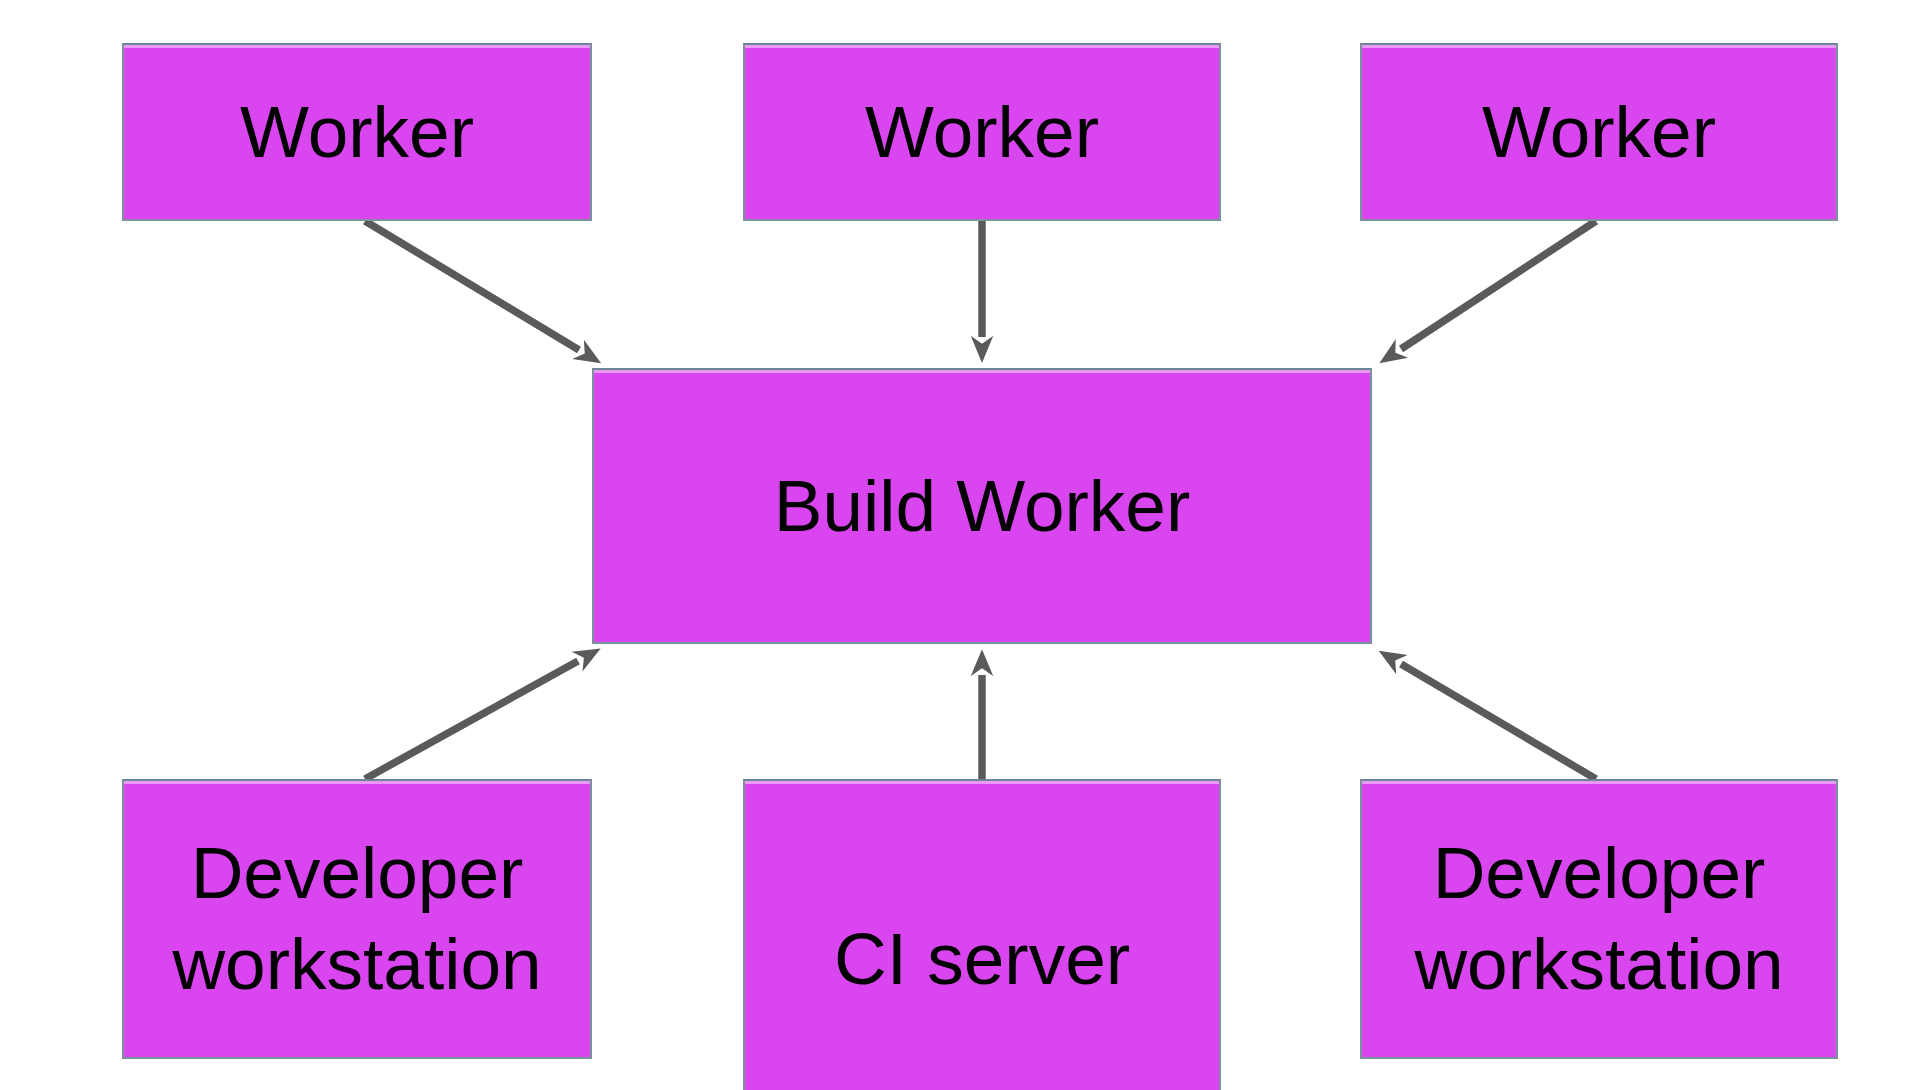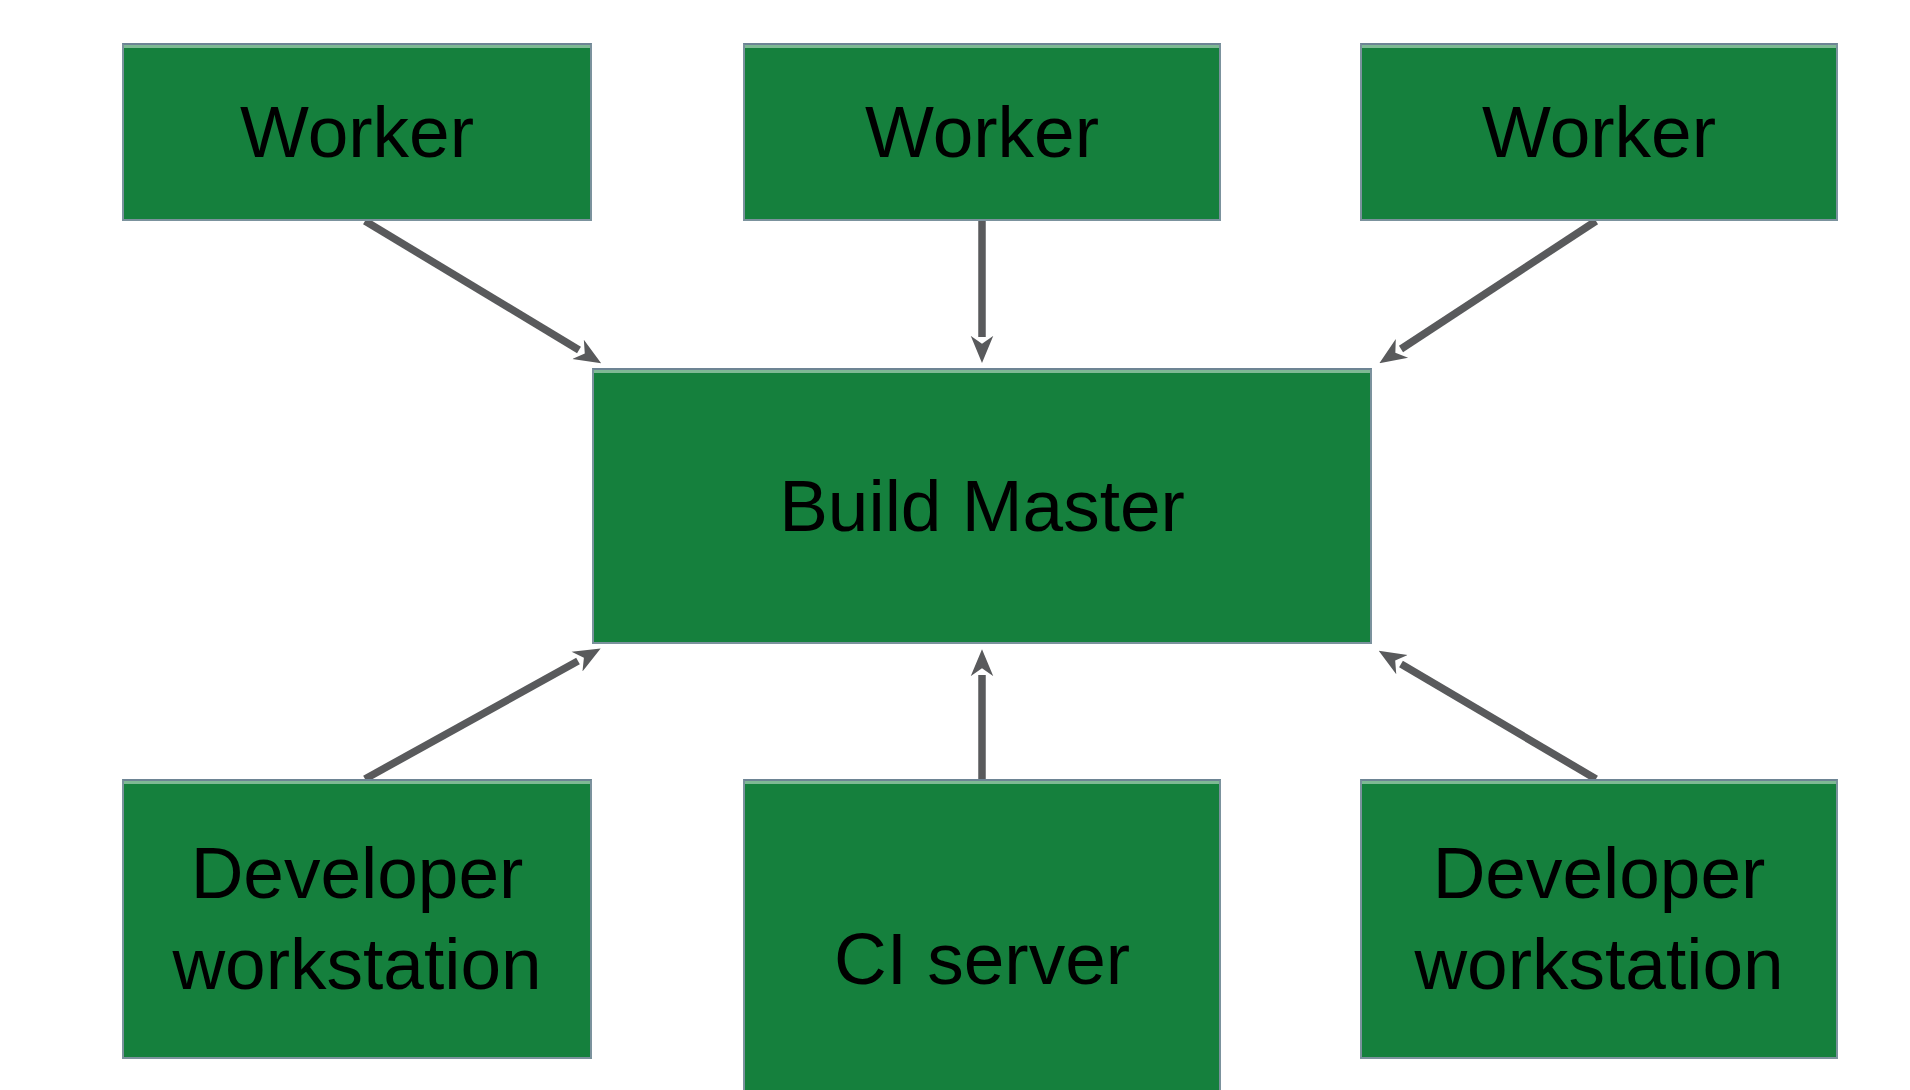--- a/index.html
+++ b/index.html
@@ -18,21 +18,21 @@
   .arrow-layer {
     position: absolute;
     left: 0; top: 0;
     width: 1910px;
     height: 1090px;
     pointer-events: none;
   }
   .node {
     position: absolute;
     box-sizing: border-box;
-    background: #15803d;
+    background: #d946ef;
     border: 2px solid #7b929d;
     border-top-color: #6d8494;
     box-shadow: inset 0 3px 0 rgba(255,255,255,0.45);
     display: flex;
     align-items: center;
     justify-content: center;
     text-align: center;
     color: #000000;
     font-size: 73px;
     line-height: 1.24;
@@ -76,21 +76,21 @@
 
   <div class="node node-worker-2">
     <span>Worker</span>
   </div>
 
   <div class="node node-worker-3">
     <span>Worker</span>
   </div>
 
   <div class="node node-build-master">
-    <span>Build Master</span>
+    <span>Build Worker</span>
   </div>
 
   <div class="node node-dev-left">
     <span>Developer workstation</span>
   </div>
 
   <div class="node node-ci-server">
     <span>CI server</span>
   </div>
 

